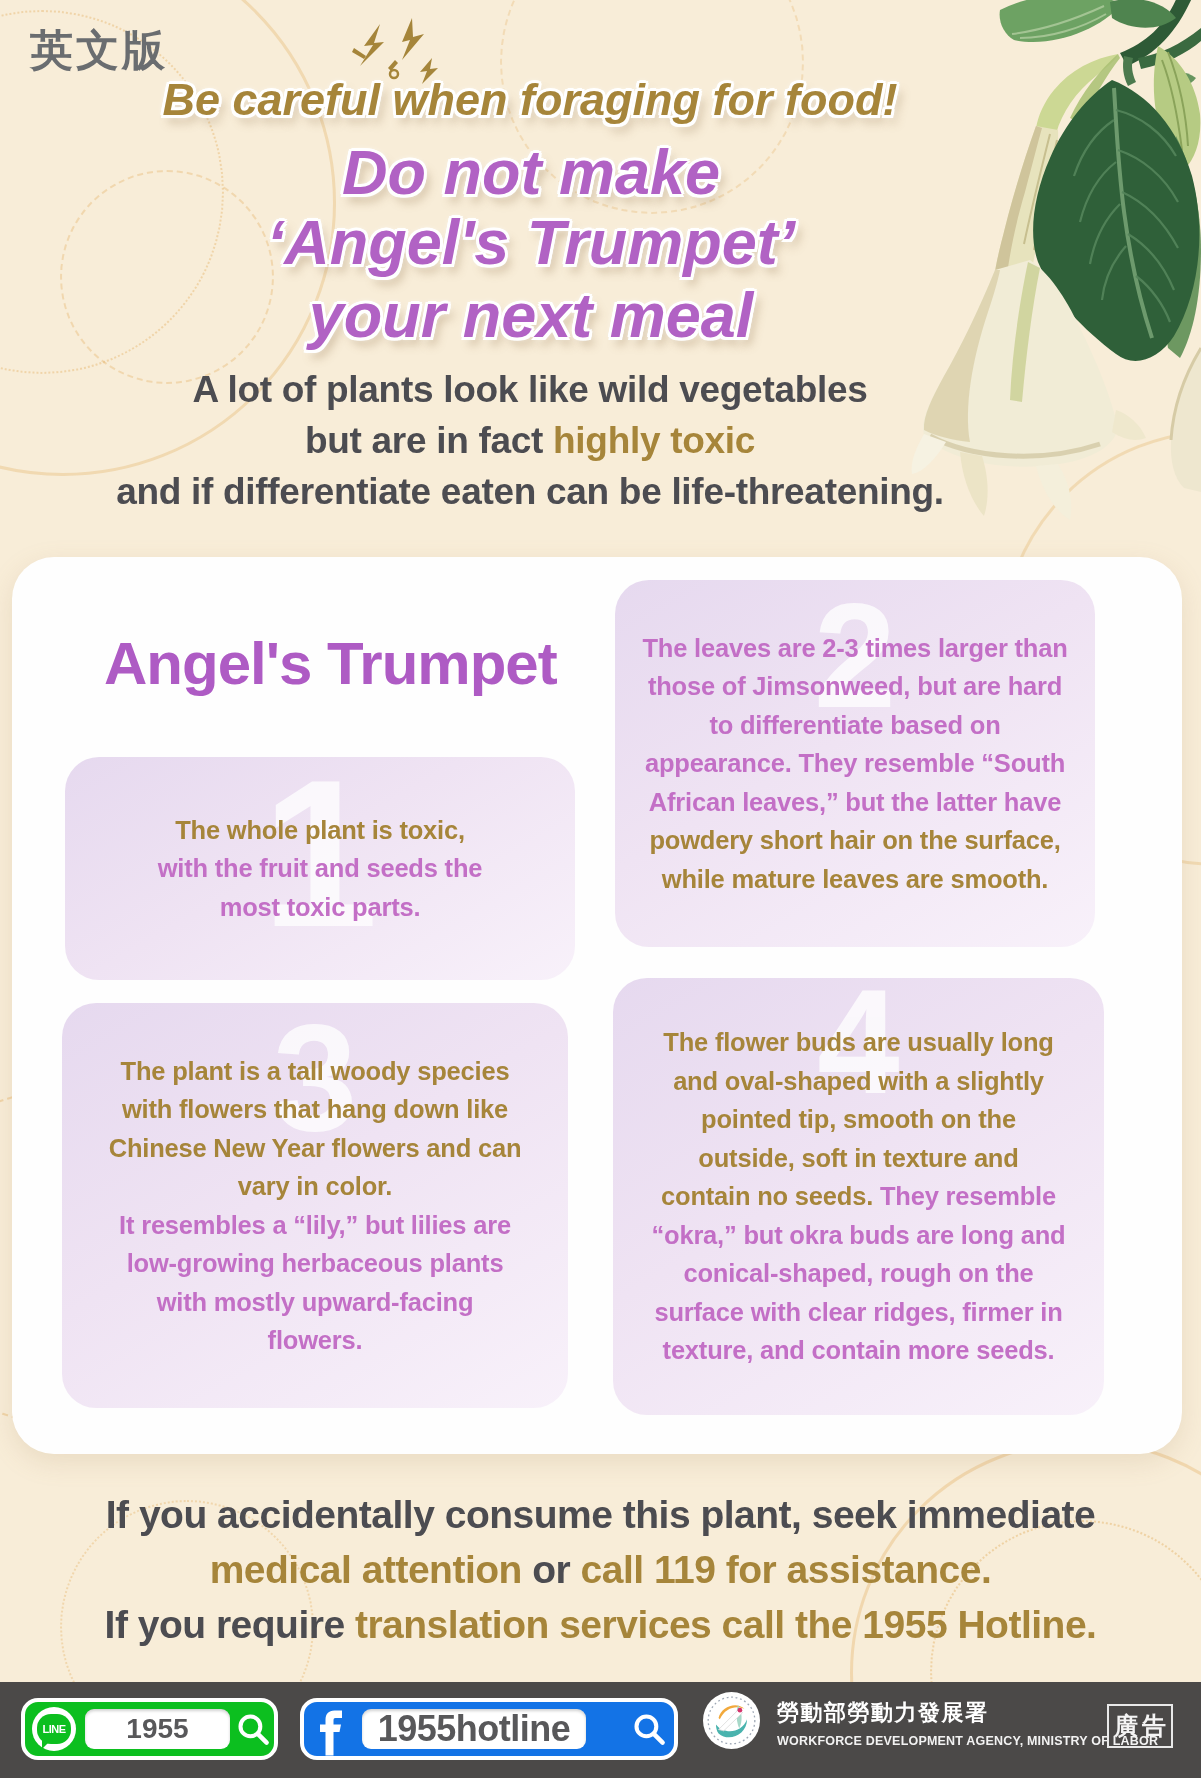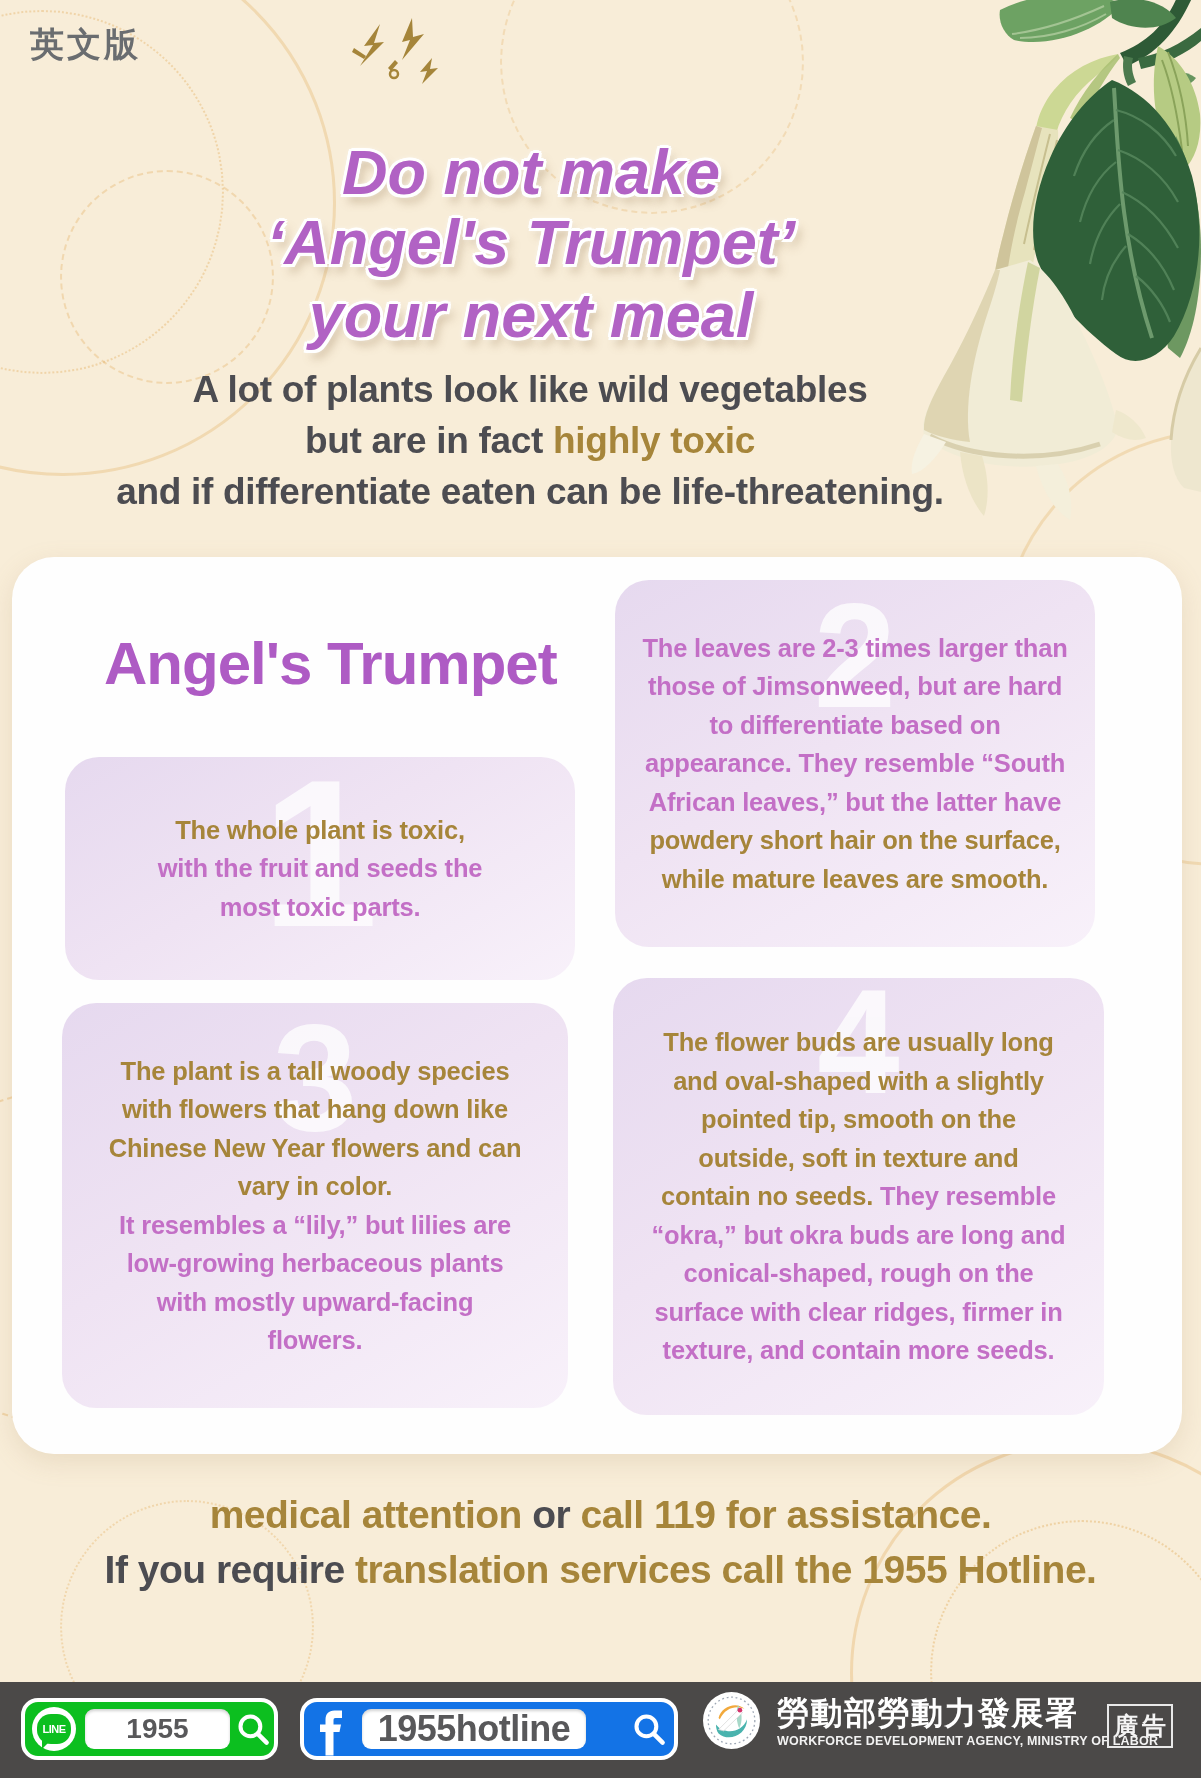--- a/index.html
+++ b/index.html
@@ -15,21 +15,21 @@
   .o2{left:-140px;top:10px;width:360px;height:360px;border:2px dotted rgba(230,183,112,.45);}
   .o3{left:60px;top:170px;width:210px;height:210px;border:2px dashed rgba(230,183,112,.4);}
   .o4{left:1000px;top:430px;width:430px;height:430px;border:3px solid rgba(230,183,112,.35);}
   .o5{left:-110px;top:1090px;width:330px;height:330px;border:2px dashed rgba(230,183,112,.45);}
   .o6{left:850px;top:1440px;width:460px;height:460px;border:3px solid rgba(230,183,112,.4);}
   .o7{left:930px;top:1520px;width:300px;height:300px;border:2px dotted rgba(230,183,112,.5);}
   .o8{left:60px;top:1500px;width:250px;height:250px;border:2px dotted rgba(230,183,112,.42);}
   .o9{left:500px;top:-90px;width:300px;height:300px;border:2px dashed rgba(230,183,112,.33);}
 
   
-  .lang-badge{position:absolute;left:30px;top:22px;font-size:34px;font-weight:700;
+  .lang-badge{position:absolute;left:30px;top:22px;font-size:43px;font-weight:700;
     color:#6a6d70;letter-spacing:3px;}
   .lightning{position:absolute;left:350px;top:18px;width:100px;height:72px;}
   .plant{position:absolute;right:0;top:0;width:341px;height:540px;pointer-events:none;}
 
   .outlined{
     text-shadow:3px 0 0 #fff,-3px 0 0 #fff,0 3px 0 #fff,0 -3px 0 #fff,
       2.5px 2.5px 0 #fff,-2.5px 2.5px 0 #fff,2.5px -2.5px 0 #fff,-2.5px -2.5px 0 #fff,
       0 0 7px #fff, 5px 8px 10px rgba(140,110,70,.35);
   }
   .caution{position:absolute;left:0;top:74px;width:1060px;text-align:center;
@@ -85,21 +85,21 @@
     display:flex;align-items:center;justify-content:center;
     font-weight:700;color:var(--search-text,#58585a);box-shadow:inset 0 2px 3px rgba(0,0,0,.18);}
   .line-box{left:60px;width:145px;font-size:28px;}
   .fb-box{left:58px;width:224px;font-size:36px;letter-spacing:-.5px;}
   .mag{position:absolute;top:10px;width:36px;height:36px;}
   .line-pill .mag{left:211px;} .fb-pill .mag{left:328px;}
   .fb-f{position:absolute;left:14px;top:8px;width:26px;height:46px;}
   .agency{position:absolute;left:703px;top:10px;display:flex;align-items:center;}
   .wda-logo{width:57px;height:57px;}
   .agency-text{margin-left:17px;color:#fff;}
-  .agency-zh{font-size:32px;font-weight:700;letter-spacing:1.5px;line-height:38px;}
+  .agency-zh{font-size:22px;font-weight:700;letter-spacing:1.5px;line-height:38px;}
   .agency-en{font-size:12.5px;font-weight:700;letter-spacing:.2px;margin-top:2px;color:#f2f2f2;}
   .ad-box{position:absolute;left:1107px;top:22px;width:58px;height:40px;border:2px solid #e9e9e9;
     display:flex;align-items:center;justify-content:center;font-size:24px;letter-spacing:4px;
     padding-left:4px;box-sizing:content-box;color:#f4f4f4;font-weight:700;}
 </style>
 </head>
 <body>
 
 <div class="page">
 
@@ -150,20 +150,21 @@
     <g fill="#a5853a">
       <path d="M30 6 L14 28 L23 27 L10 48 L34 24 L24 25 Z"></path>
       <path d="M62 0 L52 24 L60 22 L52 42 L74 16 L63 19 Z"></path>
       <path d="M82 40 L70 54 L77 53 L72 66 L88 50 L80 51 Z"></path>
       <path d="M4 30 L16 38 L14 41 L2 34 Z"></path>
       <path d="M38 50 L45 42 L48 45 L41 53 Z"></path>
     </g>
     <circle cx="44" cy="56" r="4" fill="none" stroke="#a5853a" stroke-width="2.5"></circle>
   </svg>
 
+  <div class="caution outlined">Be careful when foraging for food!</div>
   <div class="title-line t1 outlined">Do not make</div>
   <div class="title-line t2 outlined">‘Angel's Trumpet’</div>
   <div class="title-line t3 outlined">your next meal</div>
 
   <div class="intro">
     <div class="intro-line">A lot of plants look like wild vegetables</div>
     <div class="intro-line"><span>but are in fact </span><span class="hl">highly toxic</span></div>
     <div class="intro-line">and if differentiate eaten can be life-threatening.</div>
   </div>
 
@@ -208,20 +209,21 @@
 outside, soft in texture and
 contain no seeds. </span><span class="tone-purple">They resemble
 “okra,” but okra buds are long and
 conical-shaped, rough on the
 surface with clear ridges, firmer in
 texture, and contain more seeds.</span></p>
     </div>
   </section>
 
   <section class="warning">
+    <div><span class="w-dark">If you accidentally consume this plant, seek immediate</span></div>
     <div><span class="tone-gold">medical attention</span><span class="w-dark"> or </span><span class="tone-gold">call 119 for assistance.</span></div>
     <div><span class="w-dark">If you require </span><span class="tone-gold">translation services call the 1955 Hotline.</span></div>
   </section>
 
   <footer class="footer">
 
     <div class="pill line-pill">
       <span class="line-logo">
           <span class="line-bubble">
             <span class="line-word">LINE</span>

